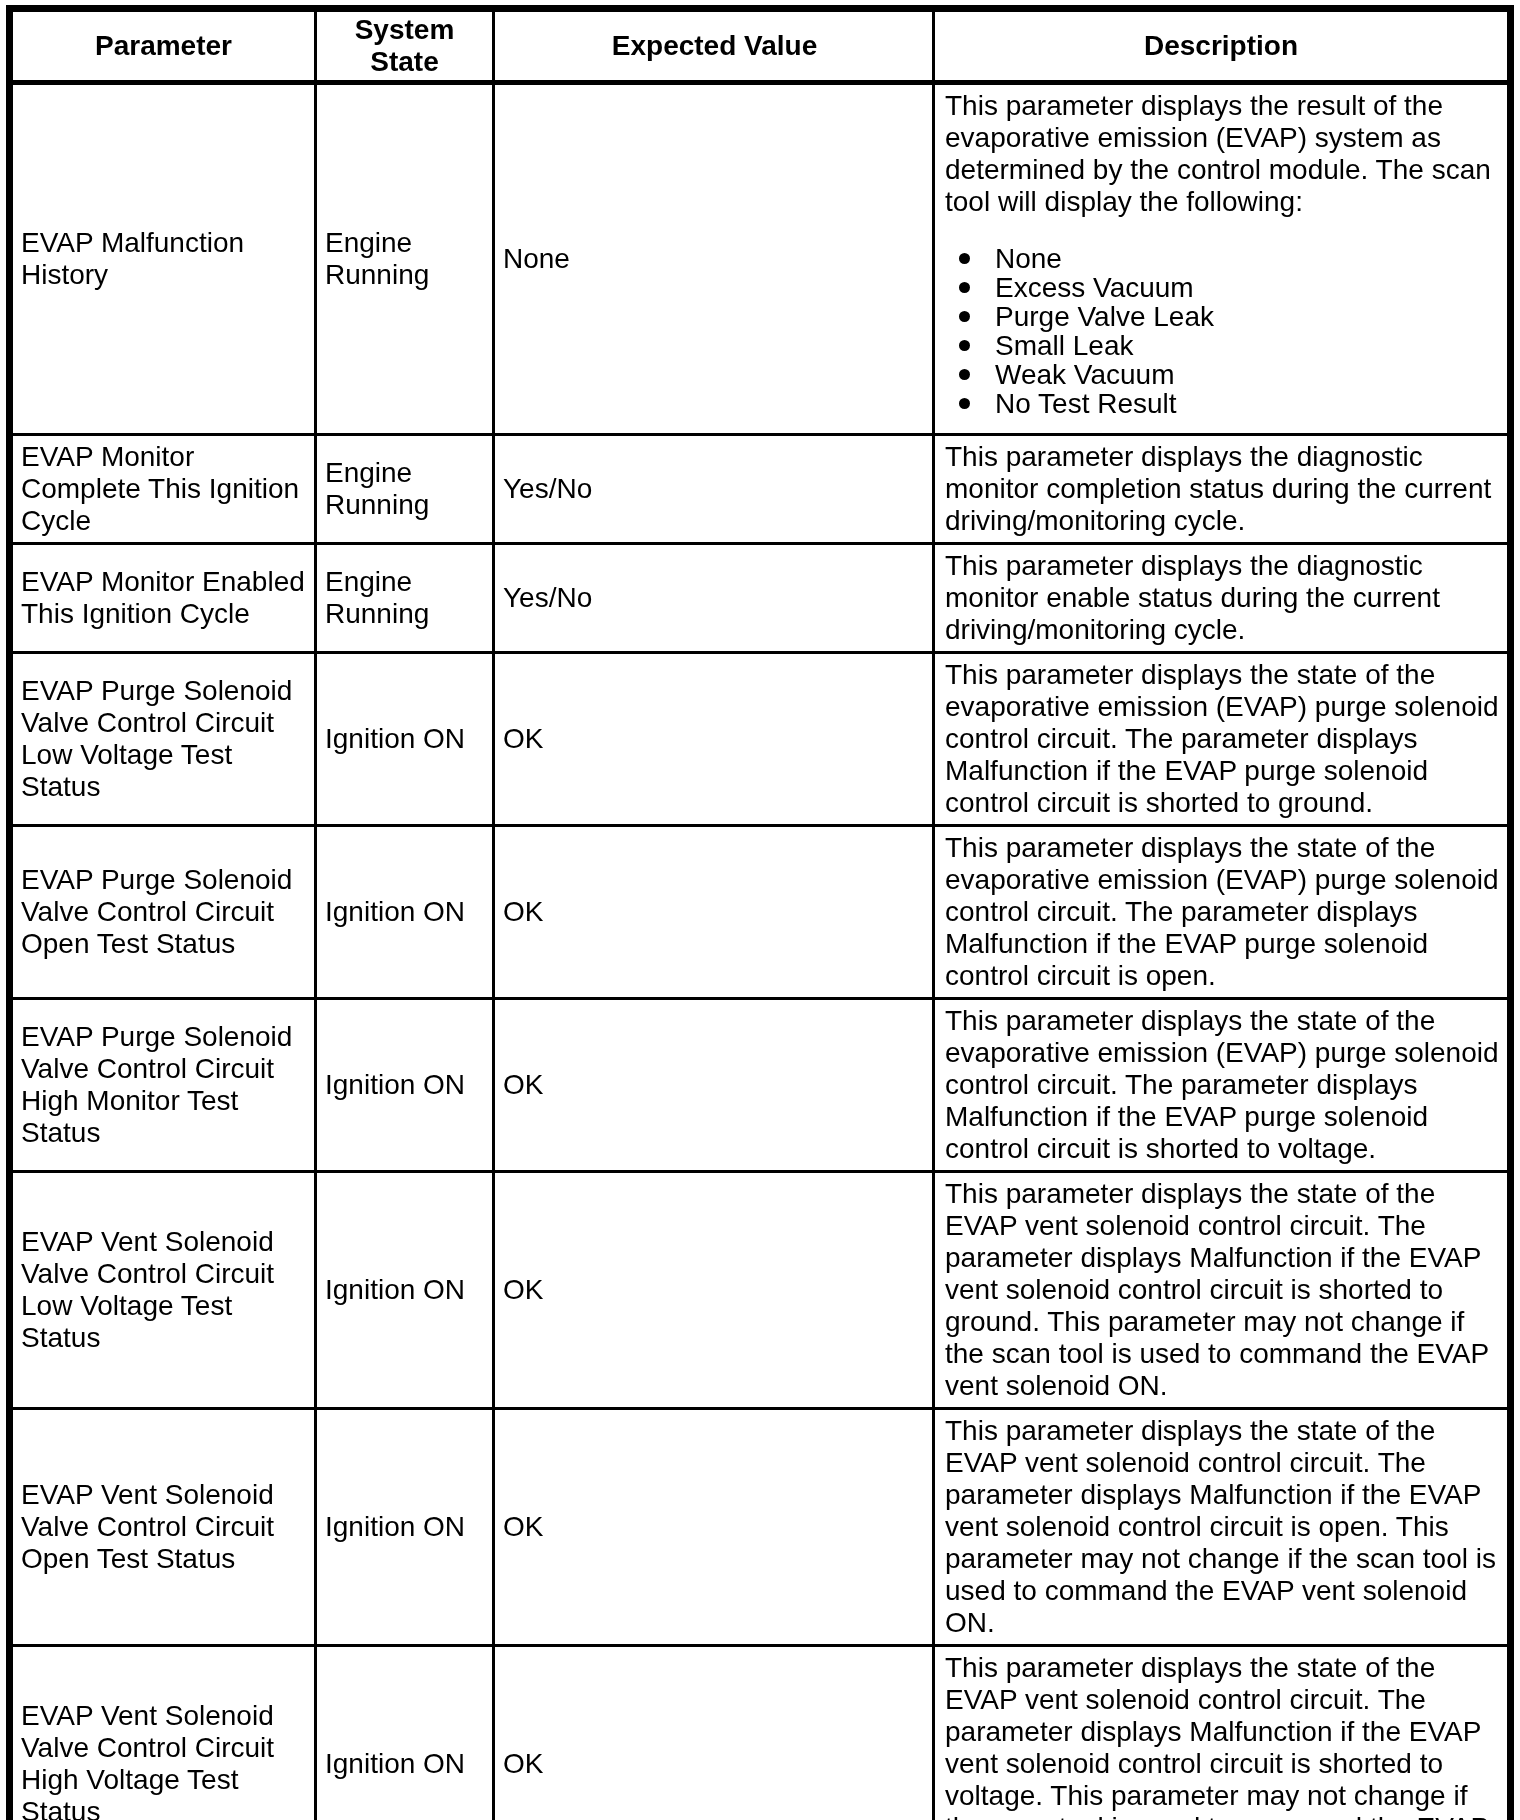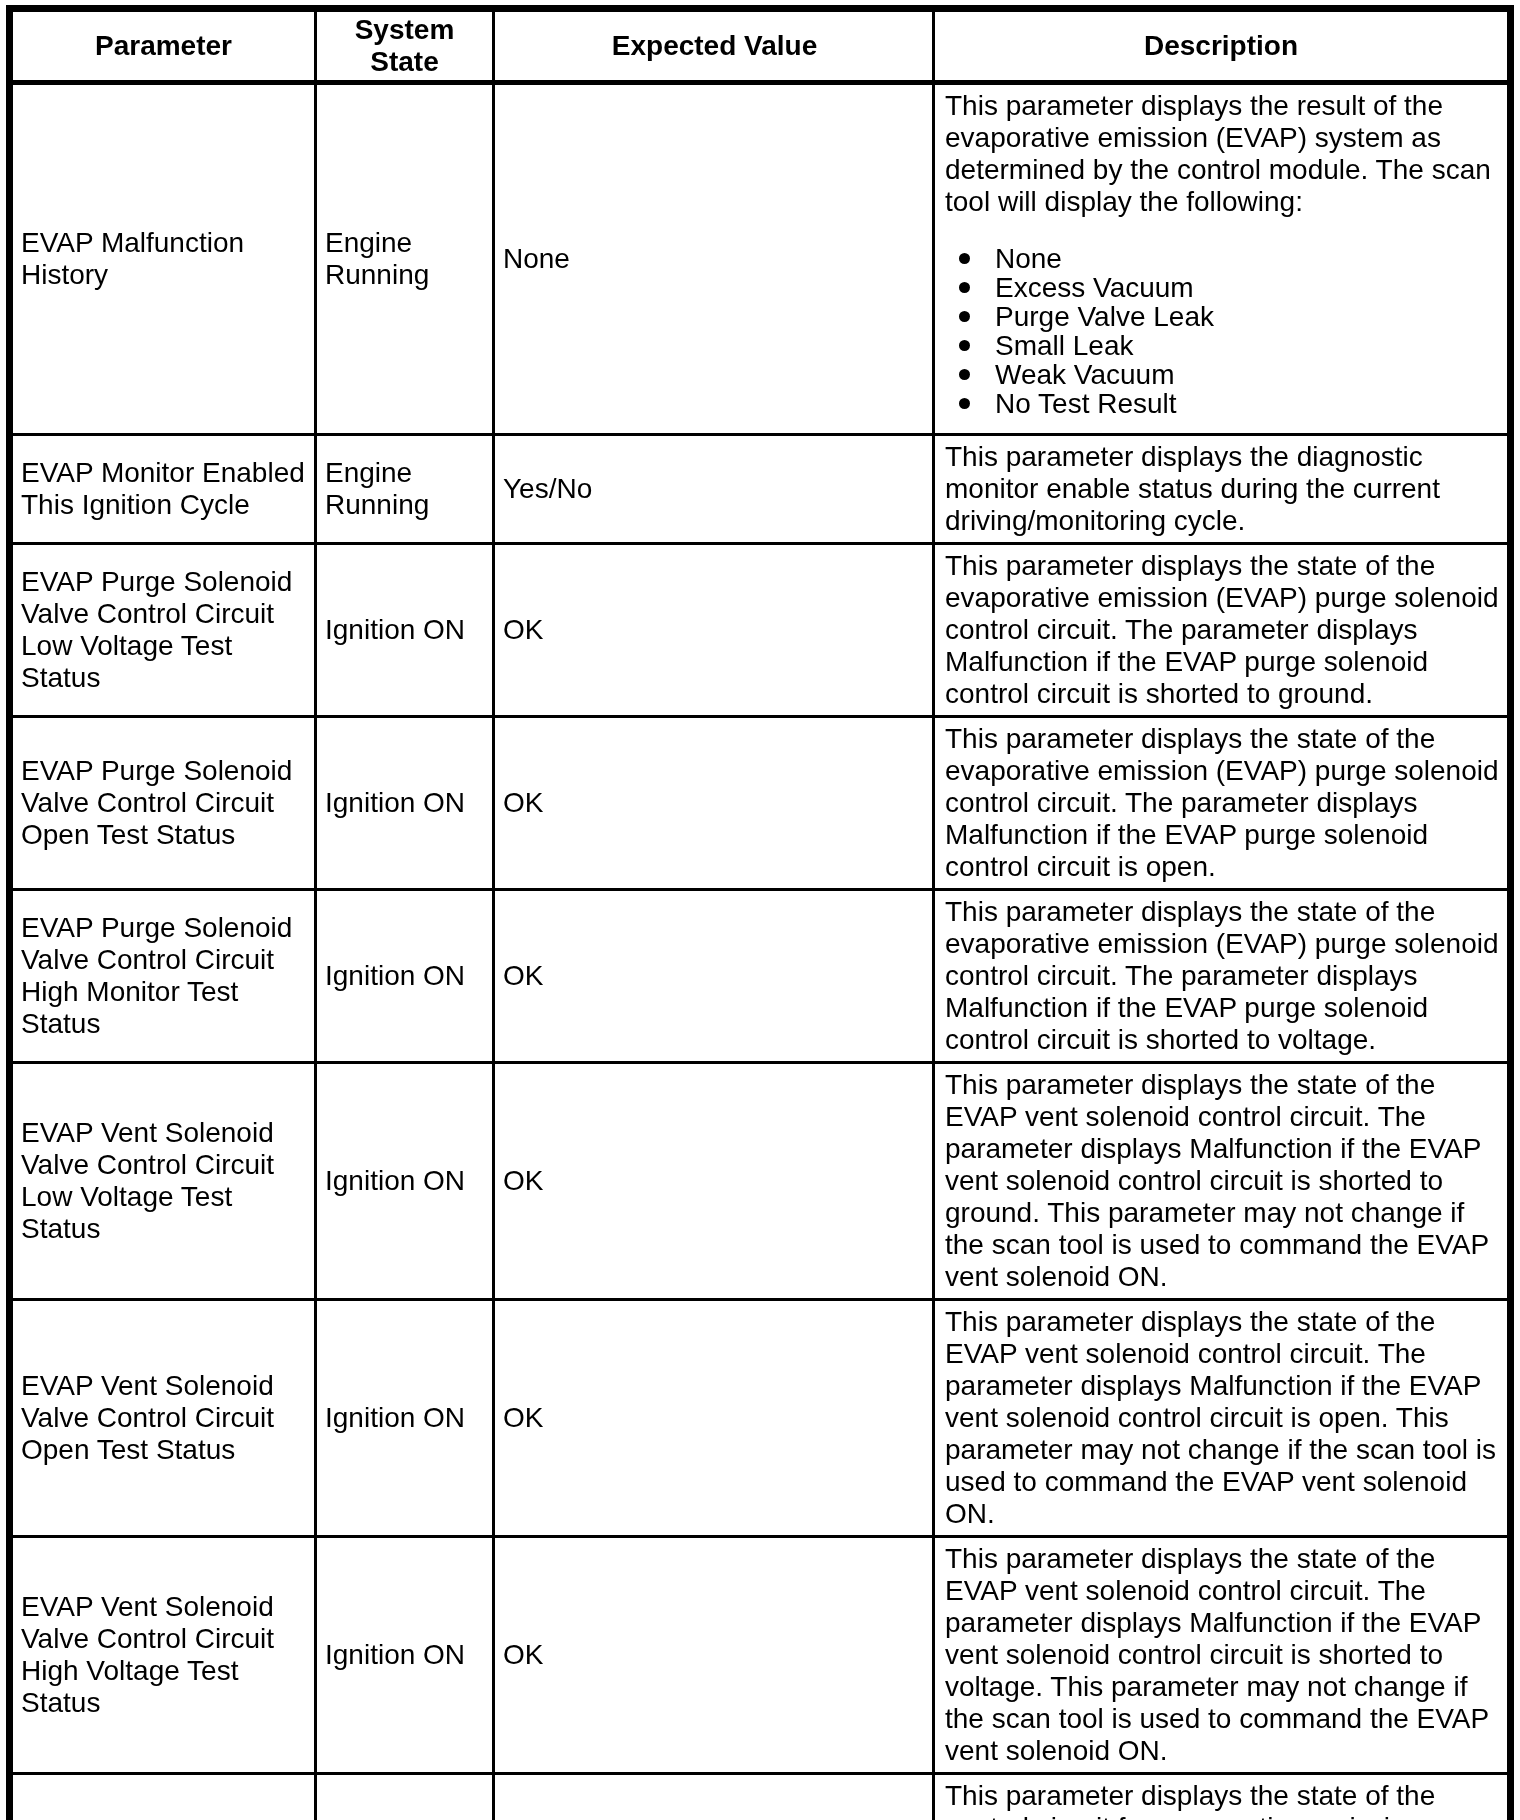--- a/index.html
+++ b/index.html
@@ -113,20 +113,26 @@
           <li>None</li>
           <li>Excess Vacuum</li>
           <li>Purge Valve Leak</li>
           <li>Small Leak</li>
           <li>Weak Vacuum</li>
           <li>No Test Result</li>
         </ul>
       </td>
     </tr>
     <tr>
+      <td class="param-cell">EVAP Monitor Complete This Ignition Cycle</td>
+      <td class="state-cell">Engine Running</td>
+      <td class="value-cell">Yes/No</td>
+      <td class="desc-cell">This parameter displays the diagnostic monitor completion status during the current driving/monitoring cycle.</td>
+    </tr>
+    <tr>
       <td class="param-cell">EVAP Monitor Enabled This Ignition Cycle</td>
       <td class="state-cell">Engine Running</td>
       <td class="value-cell">Yes/No</td>
       <td class="desc-cell">This parameter displays the diagnostic monitor enable status during the current driving/monitoring cycle.</td>
     </tr>
     <tr>
       <td class="param-cell">EVAP Purge Solenoid Valve Control Circuit Low Voltage Test Status</td>
       <td class="state-cell">Ignition ON</td>
       <td class="value-cell">OK</td>
       <td class="desc-cell">This parameter displays the state of the evaporative emission (EVAP) purge solenoid control circuit. The parameter displays Malfunction if the EVAP purge solenoid control circuit is shorted to ground.</td>

